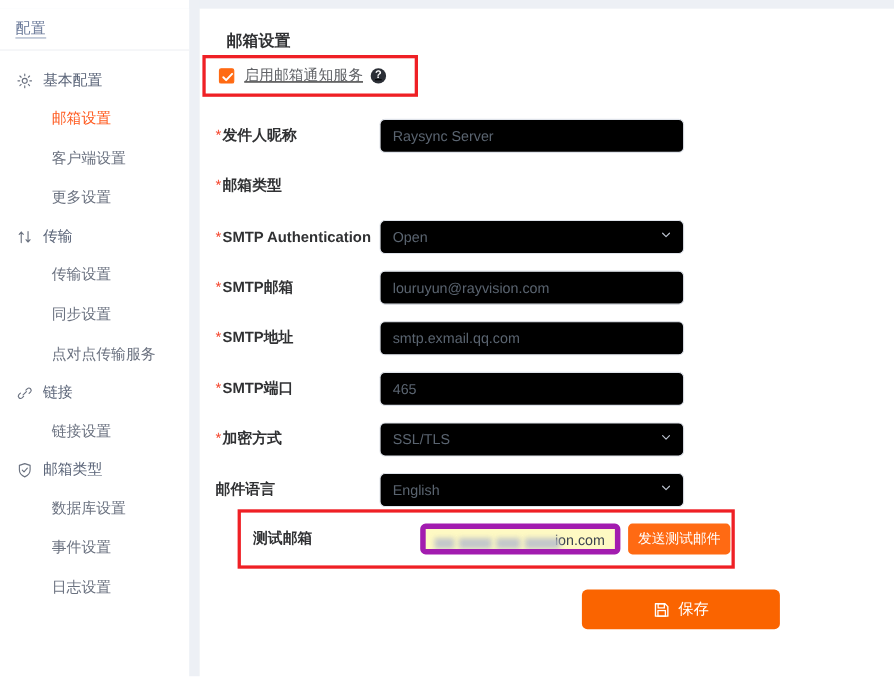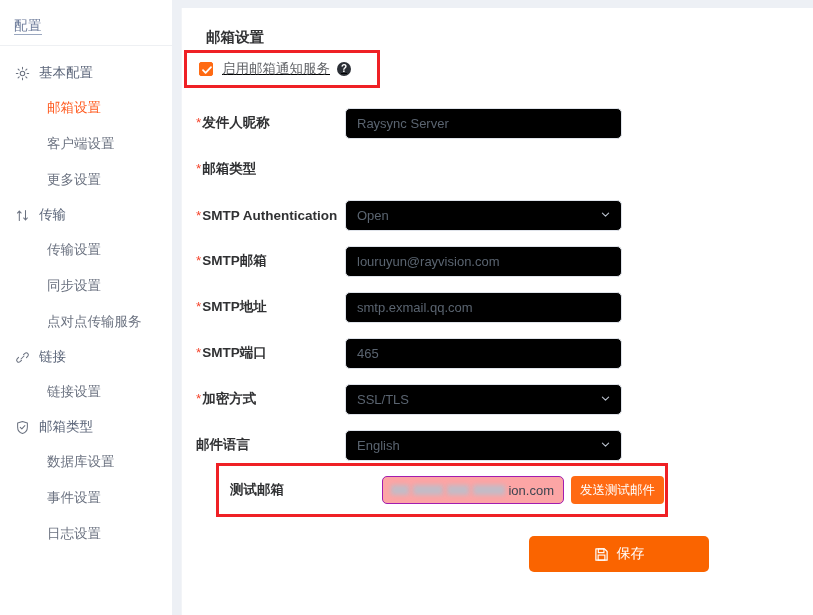--- a/index.html
+++ b/index.html
@@ -132,22 +132,22 @@
   }
   .test-row {
     position: absolute; left: 0; top: 0; width: 100%; height: 100%;
     display: flex; align-items: center;
   }
   .test-label {
     width: 163px; padding-left: 11px; font-size: 13.5px; color: #303133;
     font-weight: bold;
   }
   .test-input {
-    width: 182px; height: 28px; border: 1px solid #a21caf; border-radius: 5px;
-    background: #fca5a5; position: relative; overflow: hidden;
+    width: 182px; height: 28px; border: 5px solid #a21caf; border-radius: 5px;
+    background: #fef9c3; position: relative; overflow: hidden;
     display: flex; align-items: center; justify-content: flex-end;
     padding-right: 9px; font-size: 13px; color: #3d4450; cursor: text;
   }
   .blur-mask { position: absolute; left: 0; top: 0; height: 100%; }
   .blur-mask i {
     position: absolute; display: block; border-radius: 1px;
     background: #b9bfcc; filter: blur(2.2px); opacity: .85;
   }
   .send-btn {
     margin-left: 7px; height: 28px; background: #ff6a13; color: #fff;

